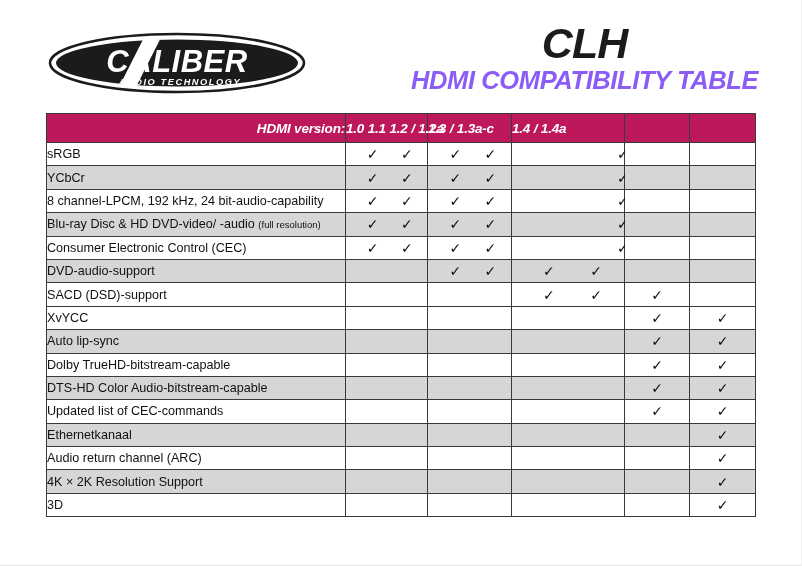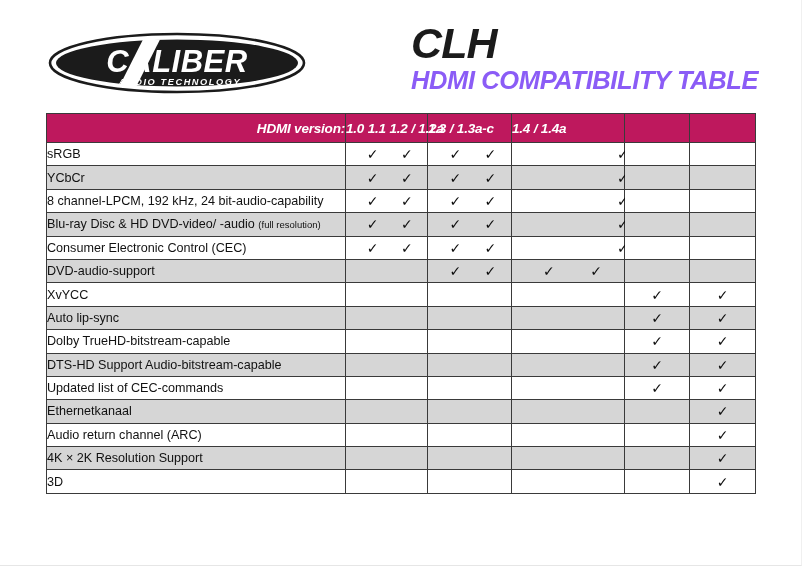--- a/index.html
+++ b/index.html
@@ -46,21 +46,21 @@
     left: 0; top: 0;
     width: 100%;
     height: 100%;
   }
 
   
   .titleblock {
     position: absolute;
     right: 44px;
     top: 22px;
-    text-align: left;
+    text-align: center;
     line-height: 1;
   }
   .title-main {
     font-family: "Liberation Sans", sans-serif;
     font-style: italic;
     font-weight: bold;
     font-size: 43px;
     letter-spacing: -1px;
     color: #1b1b1b;
     display: block;
@@ -283,20 +283,33 @@
               <span class="chk s2">✓</span>
             </td>
             <td class="mark">
               <span class="chk s1">✓</span>
               <span class="chk s2">✓</span>
             </td>
             <td class="mark"></td>
             <td class="mark"></td>
           </tr>
           <tr class="odd">
+            <td class="feat">SACD (DSD)-support</td>
+            <td class="mark"></td>
+            <td class="mark"></td>
+            <td class="mark">
+              <span class="chk s1">✓</span>
+              <span class="chk s2">✓</span>
+            </td>
+            <td class="mark">
+              <span class="chk sc">✓</span>
+            </td>
+            <td class="mark"></td>
+          </tr>
+          <tr class="odd">
             <td class="feat">XvYCC</td>
             <td class="mark"></td>
             <td class="mark"></td>
             <td class="mark"></td>
             <td class="mark">
               <span class="chk sc">✓</span>
             </td>
             <td class="mark">
               <span class="chk sc">✓</span>
             </td>
@@ -319,21 +332,21 @@
             <td class="mark"></td>
             <td class="mark"></td>
             <td class="mark">
               <span class="chk sc">✓</span>
             </td>
             <td class="mark">
               <span class="chk sc">✓</span>
             </td>
           </tr>
           <tr class="even">
-            <td class="feat">DTS-HD Support Audio-bitstream-capable</td>
+            <td class="feat">DTS-HD Color Audio-bitstream-capable</td>
             <td class="mark"></td>
             <td class="mark"></td>
             <td class="mark"></td>
             <td class="mark">
               <span class="chk sc">✓</span>
             </td>
             <td class="mark">
               <span class="chk sc">✓</span>
             </td>
           </tr>

